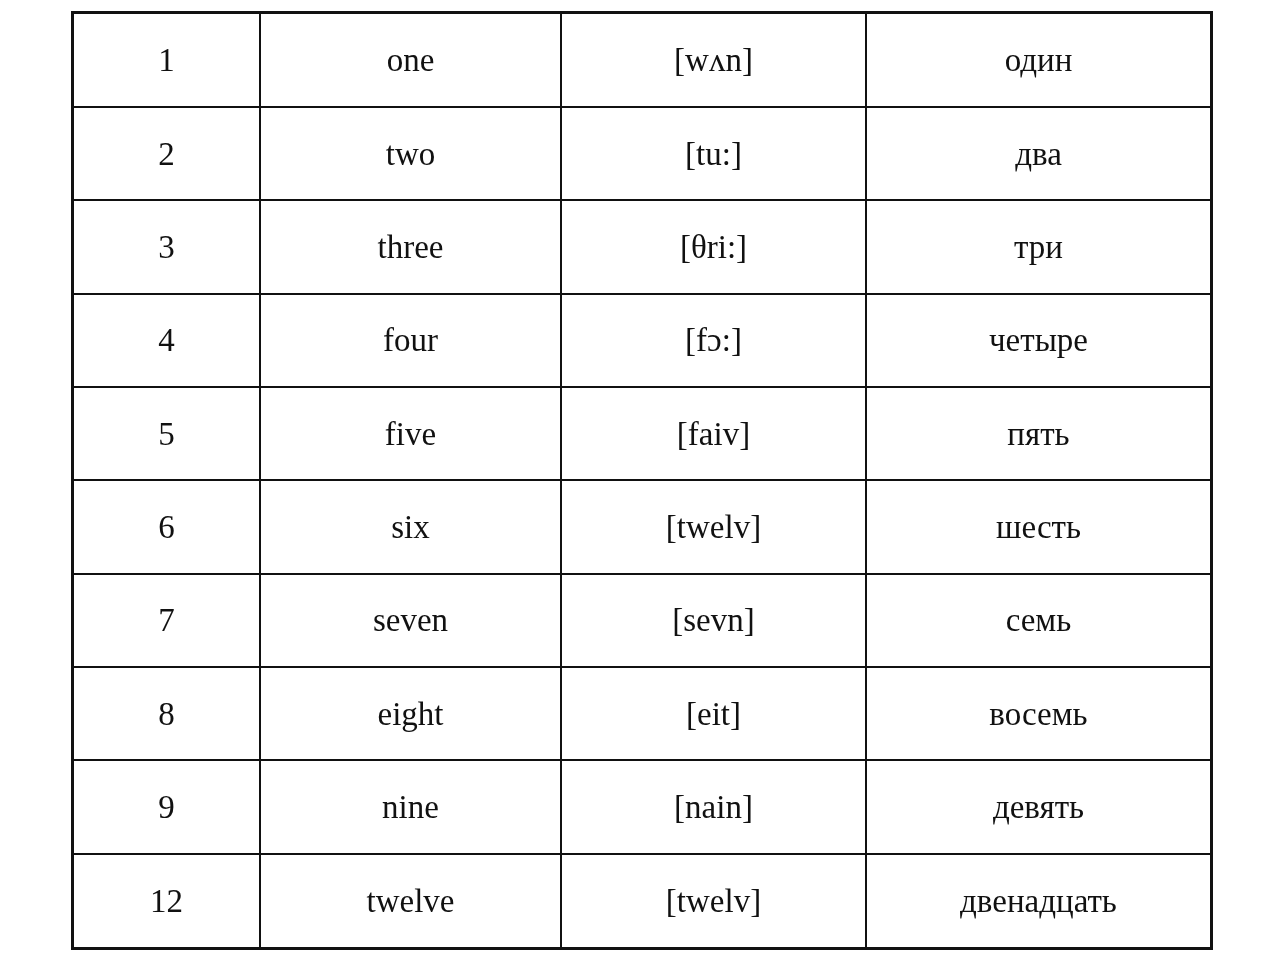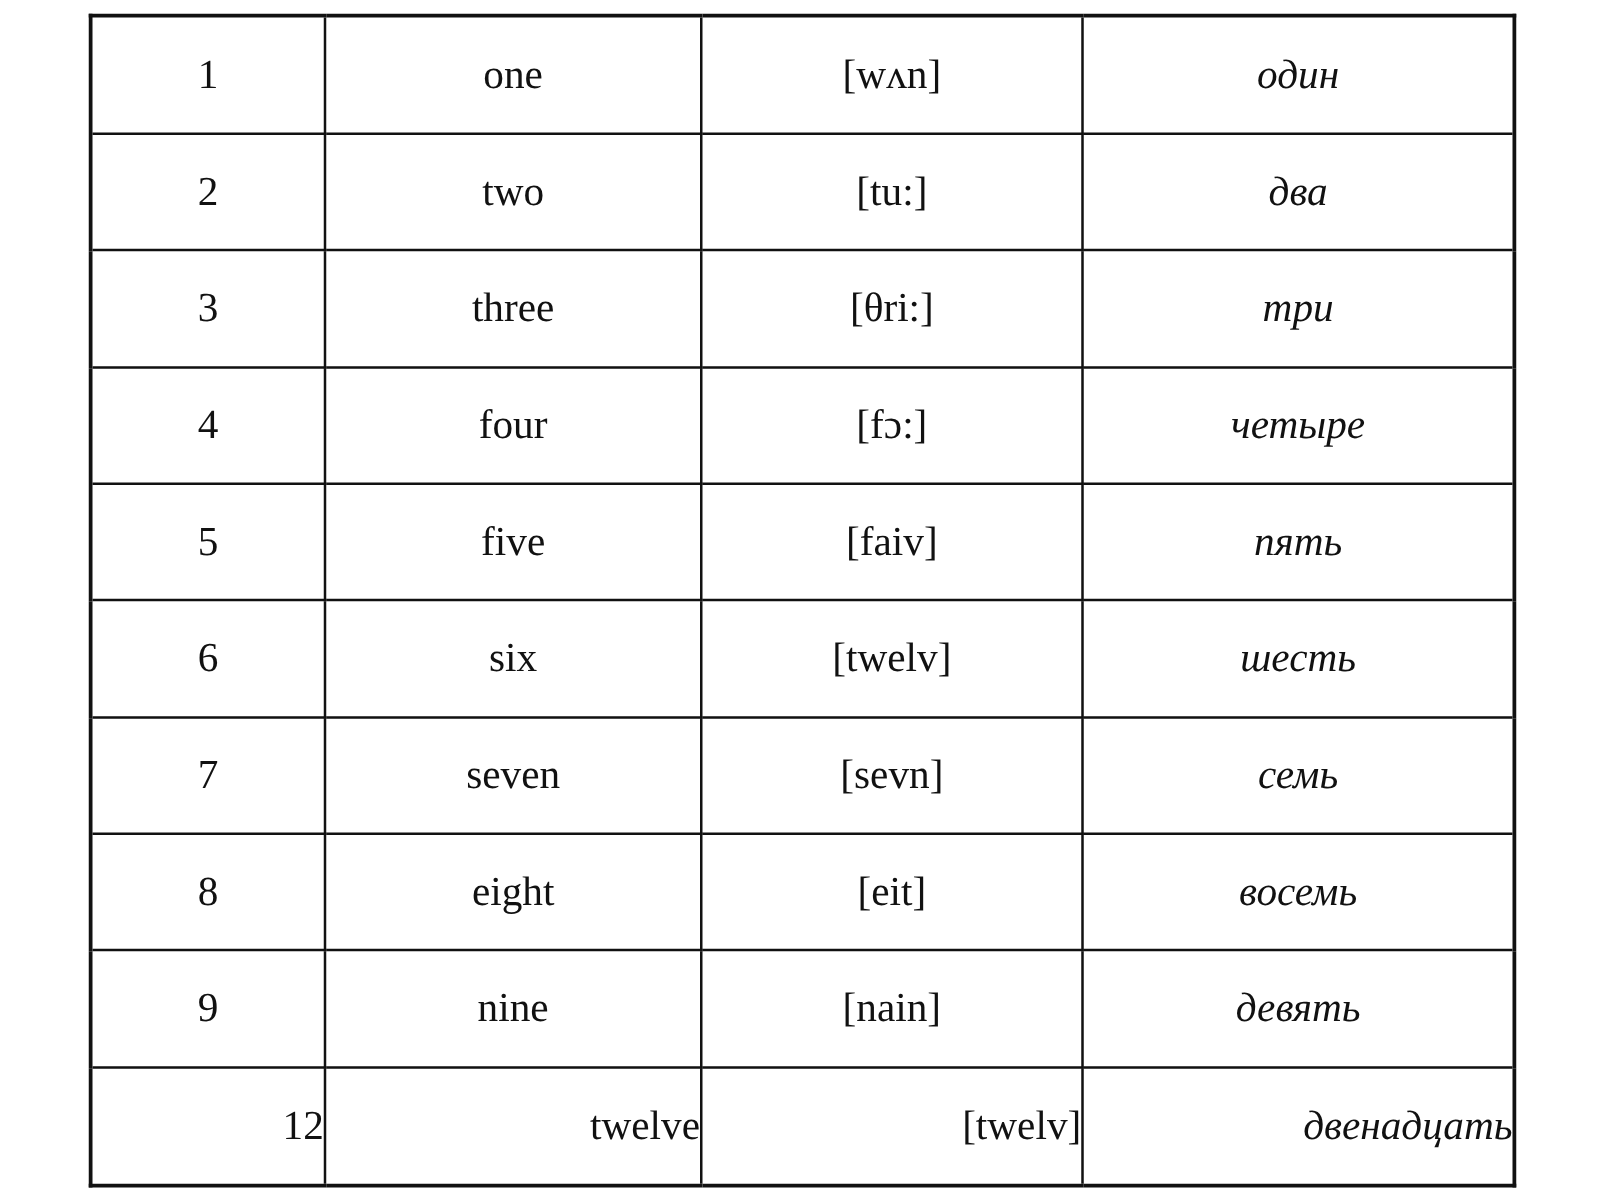--- a/index.html
+++ b/index.html
@@ -43,26 +43,26 @@
     color: #111111;
   }
 
   
   td.col-index     { width: 185px; }
   td.col-english   { width: 299px; margin-top: 38px; }
   td.col-ipa       { width: 303px; border-radius: 14px; }
   td.col-russian   { width: 343px; }
 
   
-  td.col-russian { border-left-width: 4px; font-style: italic; }
+  td.col-russian { border-left-width: 4px; }
 
   
   table#numbers-table { border: 3px solid #111111; }
   table#numbers-table tr:first-child td { border-top-width: 3px; }
-  table#numbers-table tr:last-child td { border-bottom-width: 3px; text-align: right; }
+  table#numbers-table tr:last-child td { border-bottom-width: 3px; }
   table#numbers-table td.col-index { border-left-width: 3px; }
   table#numbers-table td.col-russian { border-right-width: 3px; }
 </style>
 </head>
 <body>
 
 <div id="numbers-table-wrap">
   <table id="numbers-table">
     <tbody>
         <tr>

